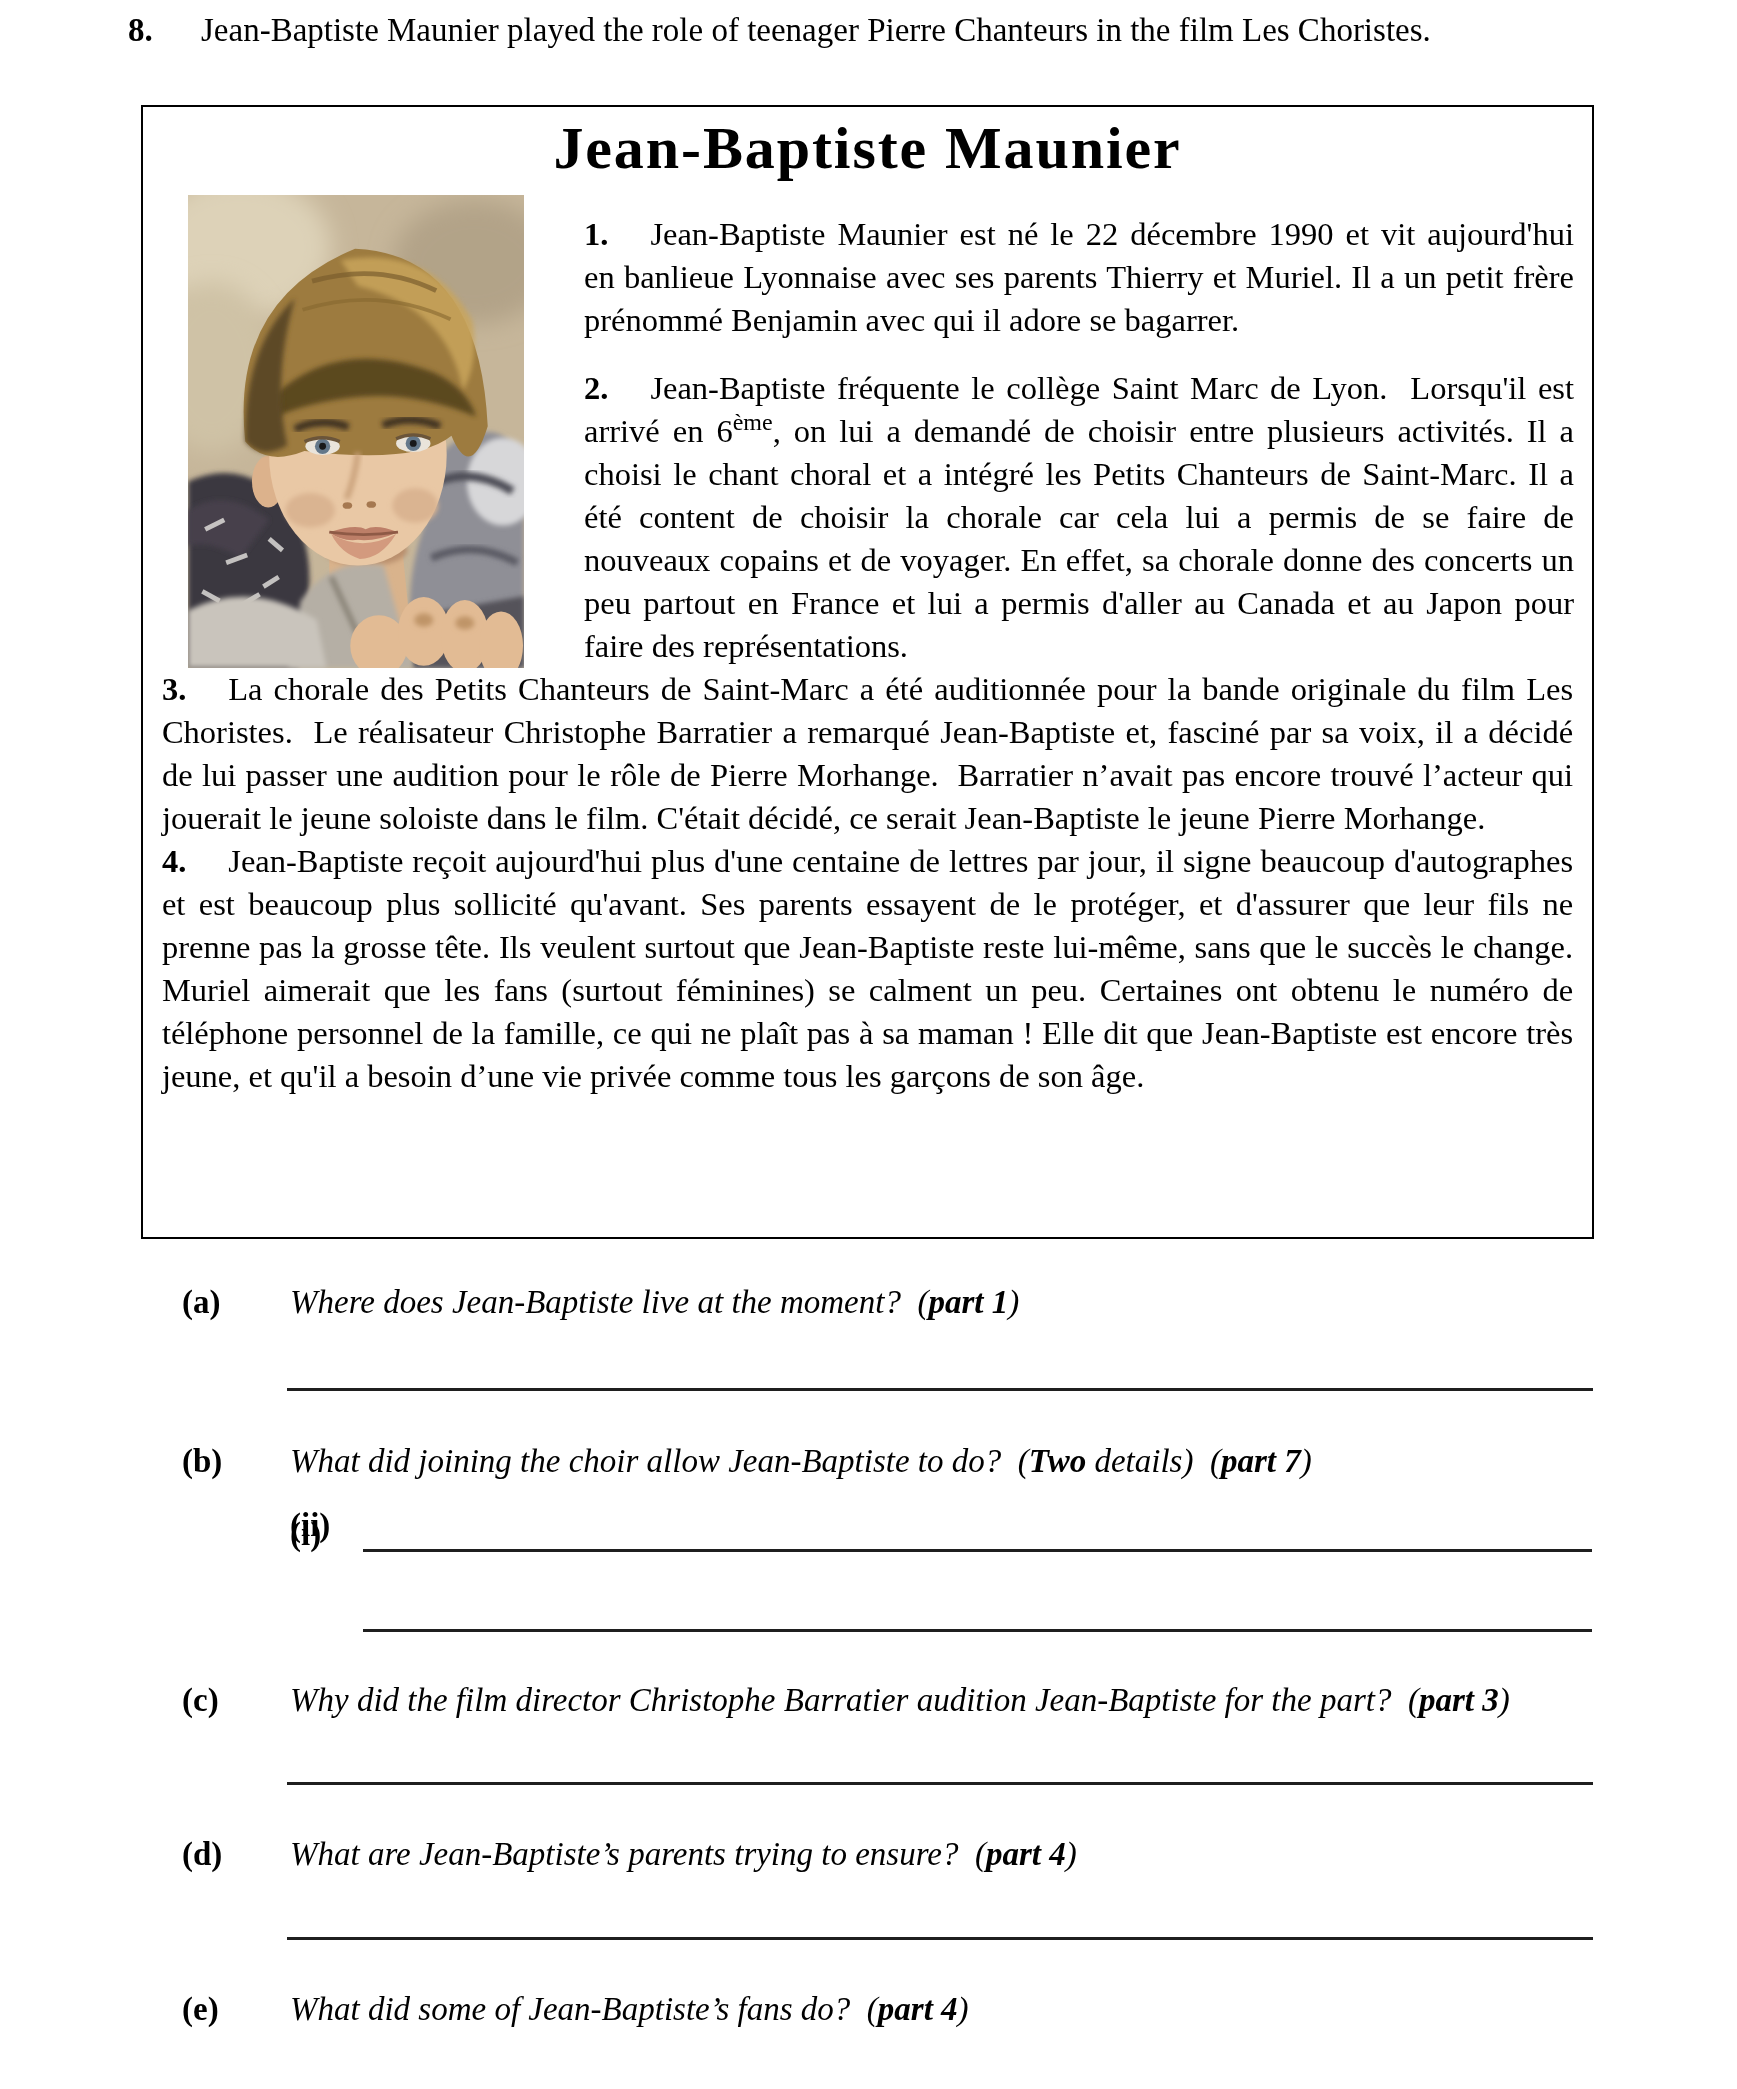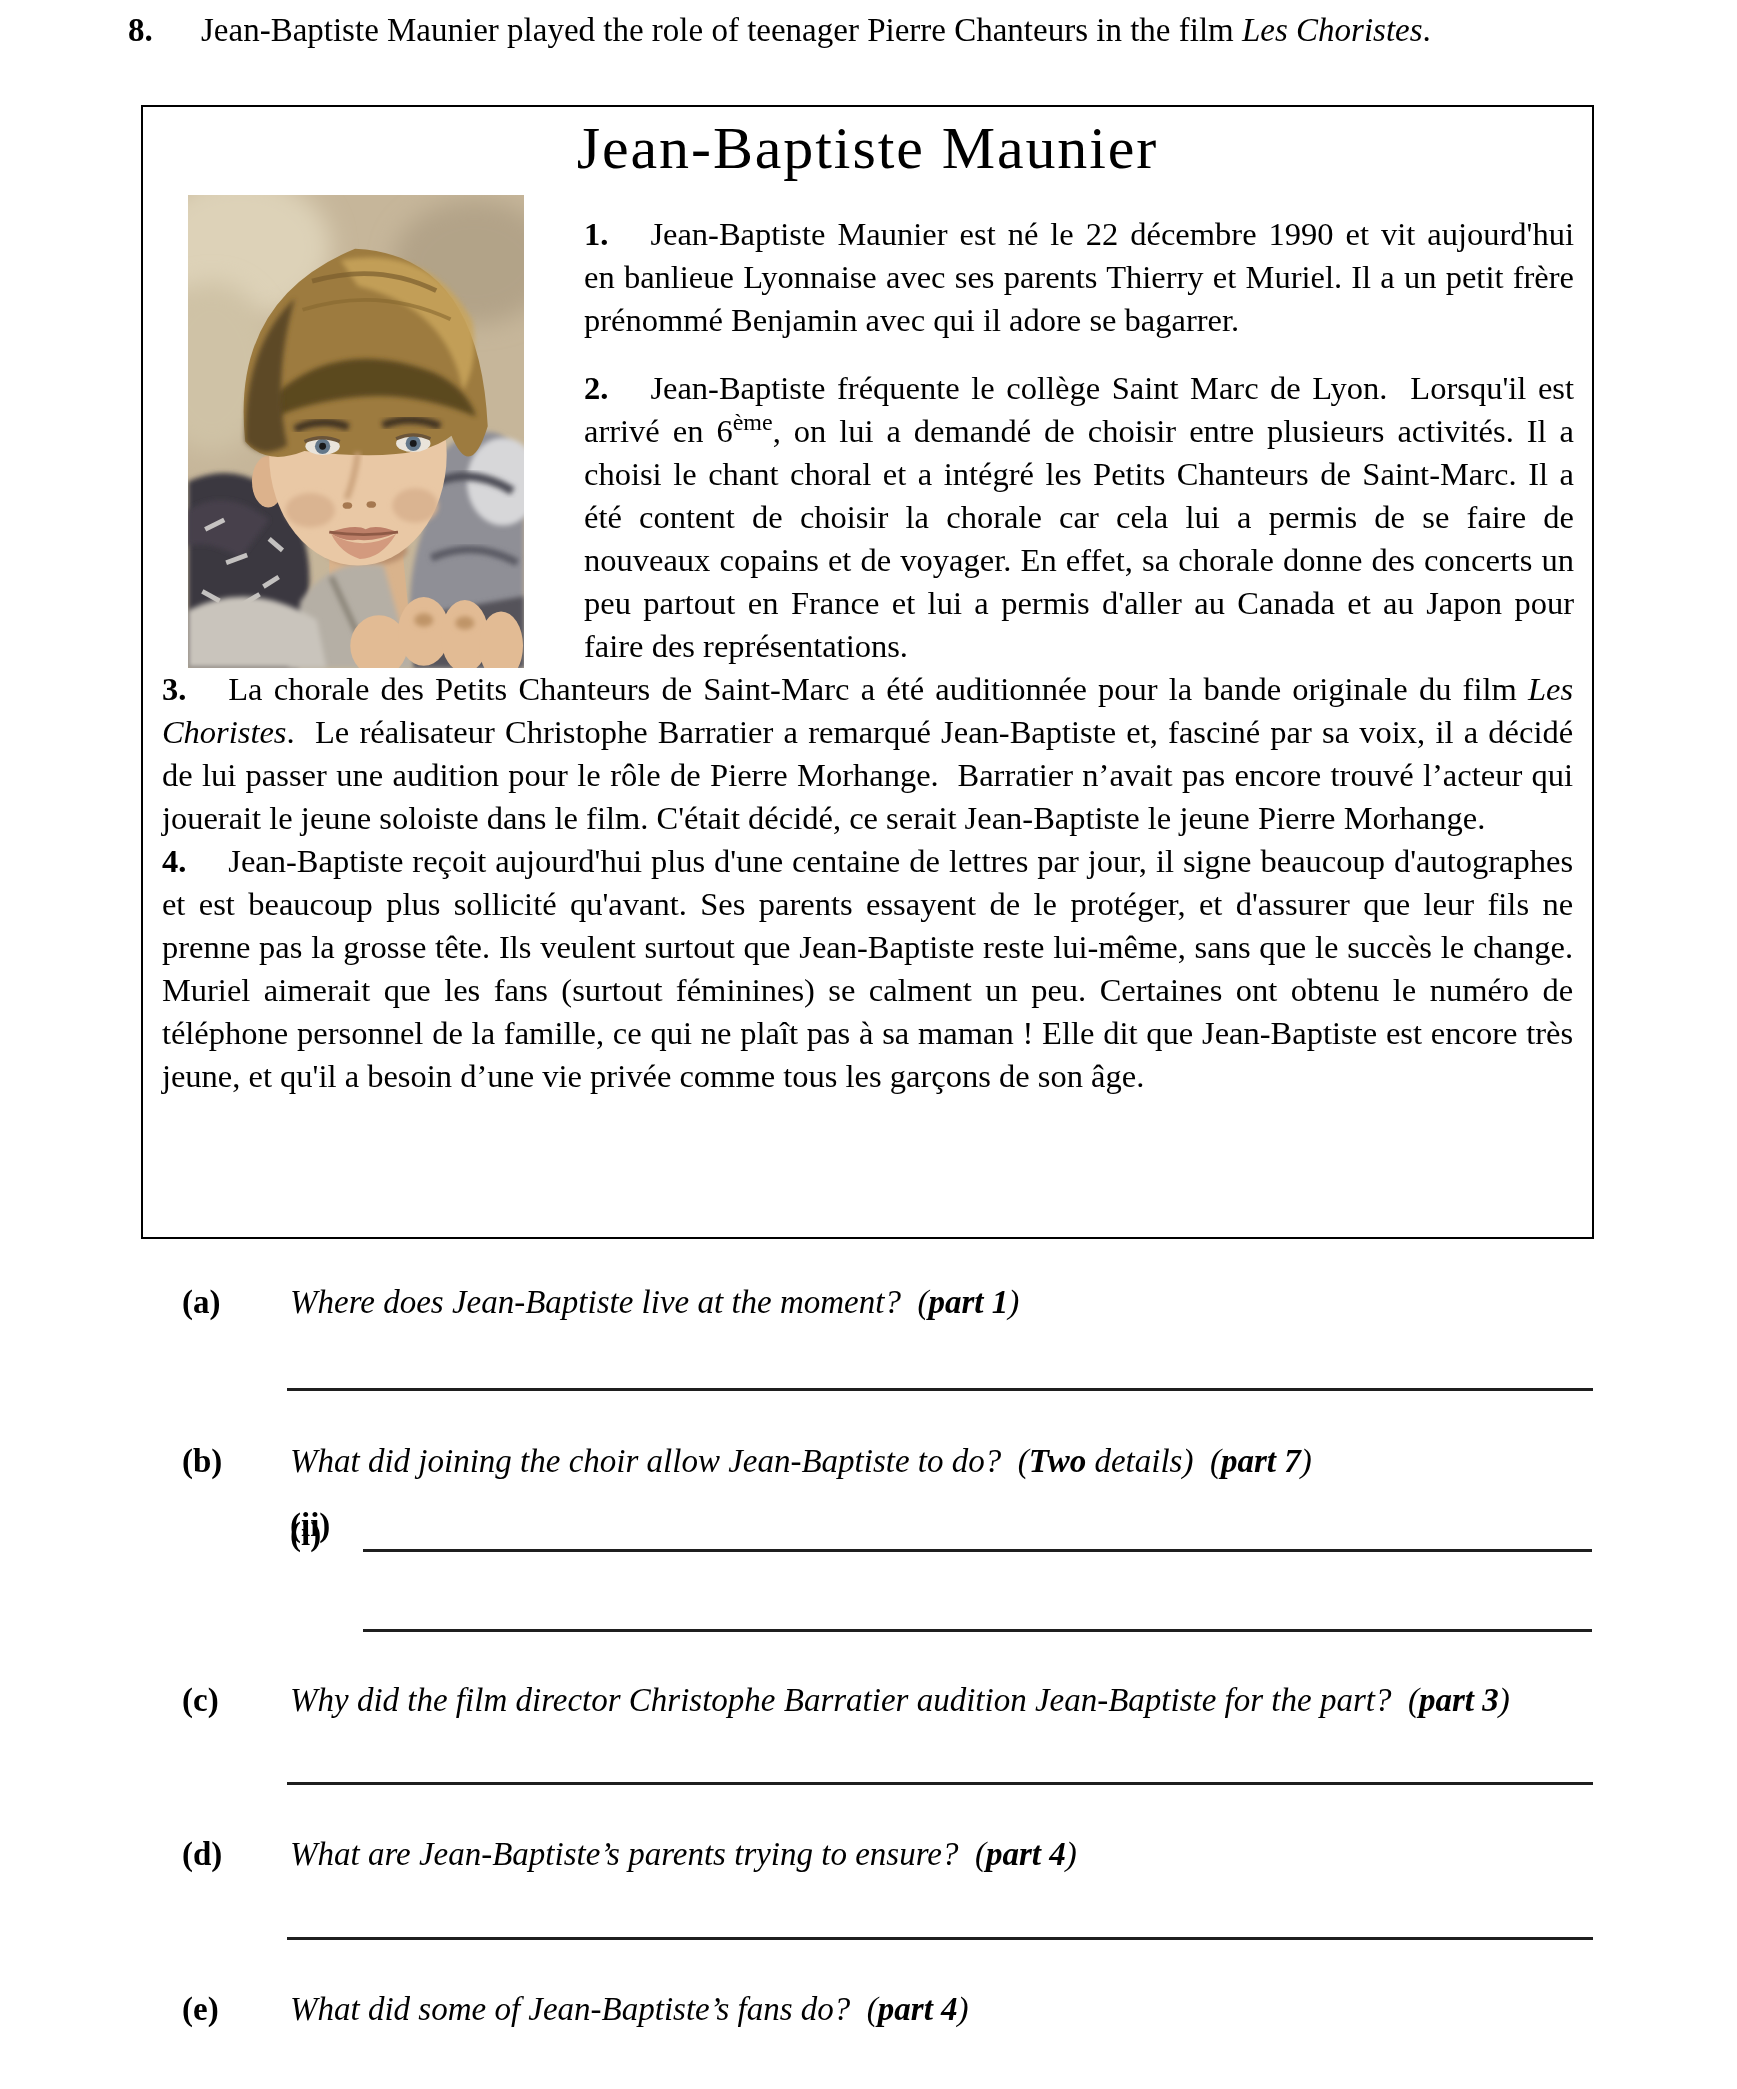--- a/index.html
+++ b/index.html
@@ -6,39 +6,39 @@
   #page{
     position:relative;
     width:1738px;
     height:2090px;
     background:#ffffff;
     color:#000;
     font-family:"Liberation Serif","DejaVu Serif",serif;
     overflow:hidden;
   }
   .bold{font-weight:bold;}
-  .ital{font-style:italic;}
+  .ital{}
 
   
   .intro{
     position:absolute; top:7.6px; left:128px; width:1405px;
     display:flex; font-size:33px; line-height:44px;
   }
   .intro-num{width:73px; flex:none; font-weight:bold;}
   .intro-text{width:1310px;}
   .intro-line{display:block;}
 
   
   .article-box{
     position:absolute; top:105px; left:141px; width:1453px; min-height:1134px;
     border:2.9px solid #000; box-sizing:border-box;
     padding:5.7px 17px 15.3px 17px;
   }
   .box-title{
-    text-align:center; font-weight:normal; font-size:60px; line-height:67px;
+    text-align:center; font-weight:bold; font-size:60px; line-height:67px;
     letter-spacing:1.9px; margin:1.9px 0 9.6px 0;
   }
   .top-row{display:flex; align-items:flex-end;}
   .photo-wrap{
     flex:none; width:336px; height:473px; margin-left:28px; margin-top:3.8px;
     overflow:hidden; background:#c6b69a;
   }
   .col-right{margin-left:60px; width:990px;}
   p.art{
     margin:0; text-align:justify; font-size:32.5px; line-height:43px;

